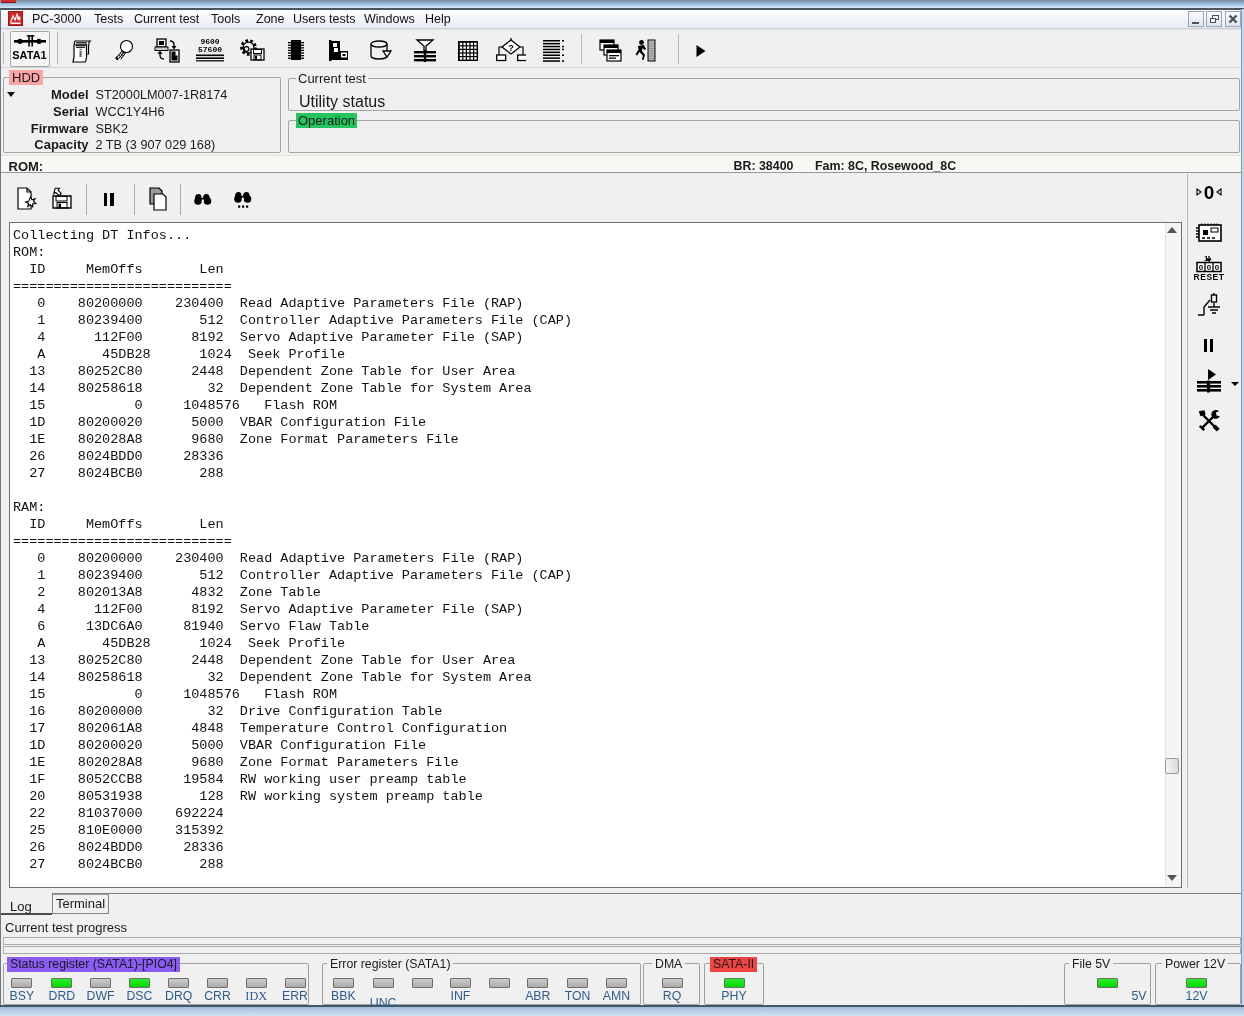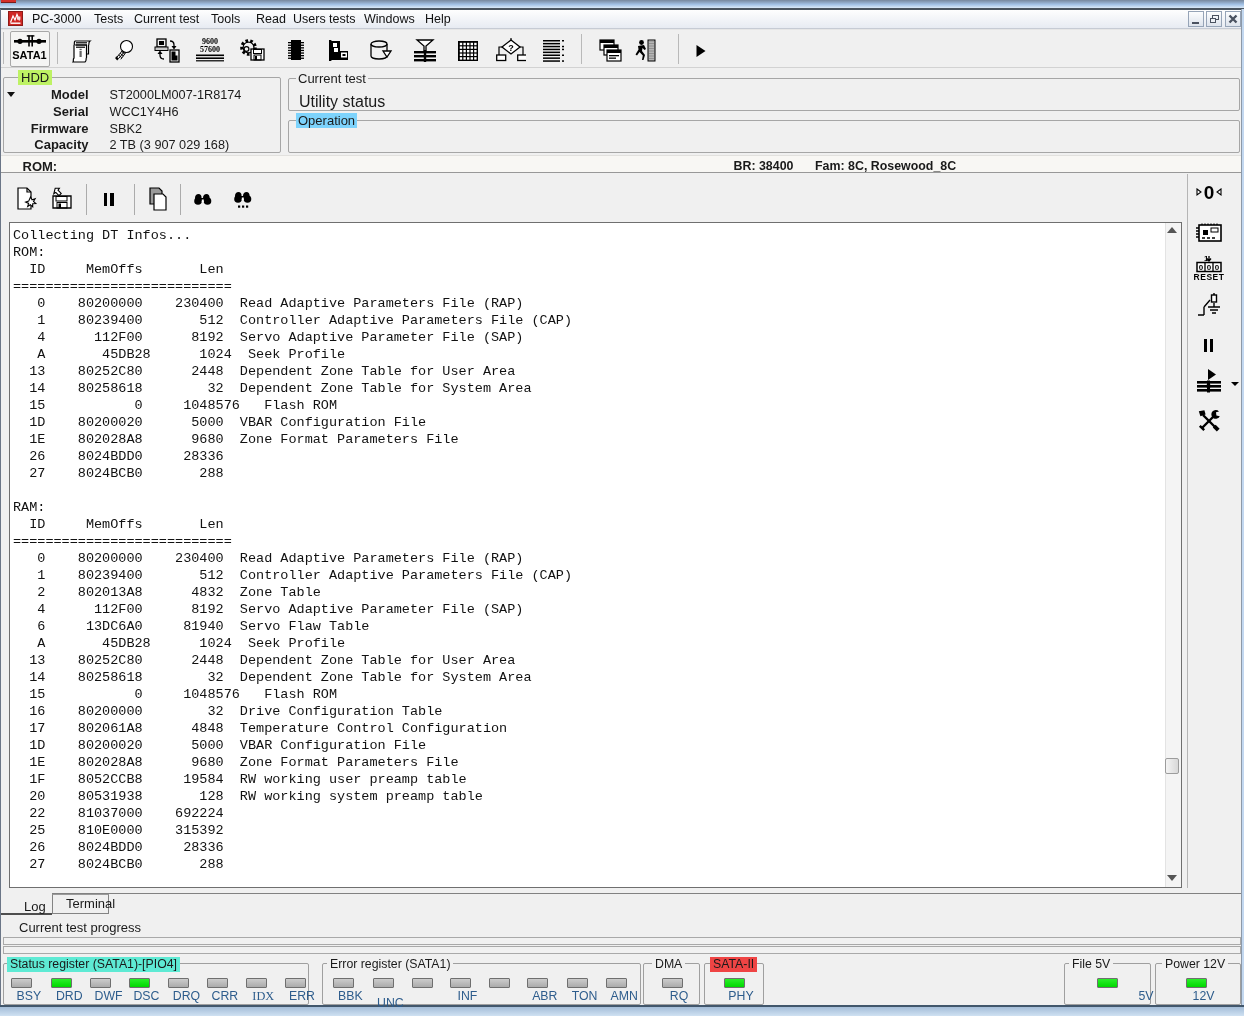--- a/index.html
+++ b/index.html
@@ -1,19 +1,19 @@
 <!DOCTYPE html>
 <html><head>
 <meta charset="utf-8">
 <style>
   * { margin:0; padding:0; box-sizing:border-box; }
   html,body { width:1244px; height:1016px; overflow:hidden; }
   body { font-family:"Liberation Sans", sans-serif; background:#f0f0f0; position:relative; }
   .abs { position:absolute; }
-  .t13 { font-size:13px; line-height:15px; color:#1a1a1a; white-space:nowrap;padding-left:14px; }
+  .t13 { font-size:13px; line-height:15px; color:#1a1a1a; white-space:nowrap; }
   .bold { font-weight:bold; }
   .blue { color:#2d5c8c; font-size:12.5px; }
   .ctr { text-align:center; }
   svg { display:block; }
 #bottompanel .t13 { font-size:12.3px; }
 </style>
 </head>
 <body>
 
 <div class="abs" style="left:0;top:0;width:1244px;height:9px;background:linear-gradient(#76879d,#a3c2e6 50%,#e9f4fd);"></div>
@@ -31,21 +31,21 @@
   <svg width="13" height="13" viewBox="0 0 13 13">
     <path d="M1.5 10.5 L4 4 L6 8 L8 2.5 L10.5 8.5" stroke="#ffffff" stroke-width="1.2" fill="none"></path>
     <rect x="1.5" y="10.5" width="10" height="1.4" fill="#ffffff"></rect>
     <rect x="8" y="4.5" width="3.4" height="3.2" fill="#f7dede"></rect>
   </svg>
 </div>
 <div class="abs" style="left:32px;top:12px;font-size:12.5px;line-height:15px;color:#111;">PC-3000</div>
 <div class="abs" style="left:94px;top:12px;font-size:12.5px;line-height:15px;color:#111;">Tests</div>
 <div class="abs" style="left:134px;top:12px;font-size:12.5px;line-height:15px;color:#111;">Current test</div>
 <div class="abs" style="left:211px;top:12px;font-size:12.5px;line-height:15px;color:#111;">Tools</div>
-<div class="abs" style="left:256px;top:12px;font-size:12.5px;line-height:15px;color:#111;">Read</div>
+<div class="abs" style="left:256px;top:12px;font-size:12.5px;line-height:15px;color:#111;">Zone</div>
 <div class="abs" style="left:293px;top:12px;font-size:12.5px;line-height:15px;color:#111;">Users tests</div>
 <div class="abs" style="left:364px;top:12px;font-size:12.5px;line-height:15px;color:#111;">Windows</div>
 <div class="abs" style="left:425px;top:12px;font-size:12.5px;line-height:15px;color:#111;text-align:center;">Help</div>
 
 <div class="abs" style="left:1187.5px;top:10.5px;width:16px;height:16.5px;background:linear-gradient(#fcfdfe,#dde3ec);border:1px solid #96a4b7;">
   <div class="abs" style="left:3.5px;top:10px;width:7px;height:2.5px;background:#4a5260;"></div>
 </div>
 <div class="abs" style="left:1205.5px;top:10.5px;width:16.5px;height:16.5px;background:linear-gradient(#fcfdfe,#dde3ec);border:1px solid #96a4b7;">
   <div class="abs" style="left:5.5px;top:3.5px;width:6.5px;height:5px;border:1.4px solid #4a5260;"></div>
   <div class="abs" style="left:3px;top:6.5px;width:6.5px;height:5px;border:1.4px solid #4a5260;background:#eef1f6;"></div>
@@ -98,21 +98,21 @@
         <rect x="2" y="9" width="13" height="3.5" fill="#c9c9c9" stroke="#000" stroke-width="1"></rect>
         <path d="M17 3 C20 3 21 4 21 7 L21 9" fill="none" stroke="#000" stroke-width="1.3"></path>
         <path d="M18.5 8 L21 11.5 L23.5 8 Z" fill="#000"></path>
         <rect x="17" y="12" width="9" height="12" fill="none" stroke="#000" stroke-width="1.3"></rect>
         <path d="M18.5 13.5 h4 v4 h2 v5 h-6 z" fill="#000"></path>
         <path d="M11 21 C8 21 7 20 7 17 L7 15" fill="none" stroke="#000" stroke-width="1.3"></path>
         <path d="M4.5 16 L7 12.5 L9.5 16 Z" fill="#000"></path>
       </svg>
     </div>
     <div class="abs" style="left:195px;top:38px;width:30px;height:26px;">
-      <div style="font-family:Liberation Serif, serif;font-weight:bold;font-size:8px;line-height:8px;text-align:center;letter-spacing:0;">9600<br>57600</div>
+      <div style="font-family:Liberation Mono, monospace;font-weight:bold;font-size:8px;line-height:8px;text-align:center;letter-spacing:0;">9600<br>57600</div>
       <svg width="30" height="8" viewBox="0 0 30 8">
         <rect x="1" y="0.5" width="28" height="1.6" fill="#000"></rect>
         <rect x="1" y="3.4" width="28" height="1.6" fill="#000"></rect>
         <rect x="1" y="6.2" width="28" height="1.2" fill="#000"></rect>
       </svg>
     </div>
     <div class="abs" style="left:239px;top:38px;width:28px;height:26px;">
       <svg width="28" height="26" viewBox="0 0 28 26">
         <g fill="none" stroke="#000" stroke-width="1.2">
           <circle cx="9.5" cy="9.5" r="6.8" stroke-dasharray="2.6 2.2" stroke-width="3"></circle>
@@ -251,30 +251,30 @@
     </div>
     <div class="abs" style="left:677.5px;top:34px;width:1px;height:30px;background:#b9b9b9;"></div>
     <div class="abs" style="left:694.5px;top:44px;width:12px;height:14px;">
       <svg width="12" height="14" viewBox="0 0 12 14">
         <path d="M1.5 1 L10.5 7 L1.5 13 Z" fill="#000"></path>
       </svg>
     </div>
   </div>
 
 <div class="abs" style="left:2.5px;top:77px;width:278.5px;height:76px;border:1px solid #a6a6a6;border-radius:2px;"></div>
-<div class="abs t13" style="left:9px;top:70px;background:#bef264;padding:0 3px;margin-left:9px;">HDD</div>
+<div class="abs t13" style="left:9px;top:70px;background:#fca5a5;padding:0 3px;">HDD</div>
 <div class="abs" style="left:6.5px;top:91.5px;width:0;height:0;border-left:4.5px solid transparent;border-right:4.5px solid transparent;border-top:5px solid #111;"></div>
 <div class="abs t13 bold" style="left:0;top:87px;width:88.5px;text-align:right;line-height:16.8px;">Model<br>Serial<br>Firmware<br>Capacity</div>
 <div class="abs t13" style="left:95.5px;top:87px;line-height:16.8px;font-size:12.7px;">ST2000LM007-1R8174<br>WCC1Y4H6<br>SBK2<br>2 TB (3 907 029 168)</div>
 
 <div class="abs" style="left:288px;top:77.5px;width:952px;height:33px;border:1px solid #a6a6a6;border-radius:2px;"></div>
 <div class="abs t13" style="left:296px;top:71px;background:#f0f0f0;padding:0 2px;">Current test</div>
 <div class="abs" style="left:299px;top:93px;font-size:16px;color:#1a1a1a;">Utility status</div>
 <div class="abs" style="left:288px;top:119.5px;width:952px;height:33.5px;border:1px solid #a6a6a6;border-radius:2px;"></div>
-<div class="abs t13" style="left:296px;top:113px;background:#7dd3fc;padding:0 2px;">Operation</div>
+<div class="abs t13" style="left:296px;top:113px;background:#22c55e;padding:0 2px;">Operation</div>
 
 <div class="abs" style="left:1px;top:155px;width:1240px;height:17.5px;background:#f8f7f4;border-top:1px solid #e2e1de;border-bottom:1px solid #989898;"></div>
 <div class="abs t13 bold" style="left:8.5px;top:158.5px;">ROM:</div>
 <div class="abs bold" style="left:733.5px;top:159px;font-size:12.4px;line-height:14px;color:#1a1a1a;">BR: 38400</div>
 <div class="abs bold" style="left:815px;top:159px;font-size:12.4px;line-height:14px;color:#1a1a1a;">Fam: 8C, Rosewood_8C</div>
 
 <div id="tb2icons">
     <div class="abs" style="left:13.6px;top:186px;width:24px;height:26px;">
       <svg width="24" height="26" viewBox="0 0 24 26">
         <path d="M4 2 h9 l4 4 v17 h-13 z" fill="#fff" stroke="#000" stroke-width="1.2"></path>
@@ -449,21 +449,21 @@
 <div class="abs t13" style="left:10px;top:898.5px;">Log</div>
 <div class="abs" style="left:52px;top:893.5px;width:57px;height:20px;background:#f0f0f0;border:1px solid #848484;border-top:1px solid #9a9a9a;"></div>
 <div class="abs t13 ctr" style="left:52px;top:896px;width:57px;">Terminal</div>
 
 <div class="abs t13" style="left:5px;top:920px;">Current test progress</div>
 <div class="abs" style="left:3px;top:937px;width:1238px;height:8px;background:#f1f1f1;border:1px solid #a9a9a9;"></div>
 <div class="abs" style="left:3px;top:946px;width:1238px;height:8px;background:#f1f1f1;border:1px solid #a9a9a9;"></div>
 
 <div id="bottompanel">
     <div class="abs" style="left:3px;top:963px;width:306px;height:42px;border:1px solid #9f9f9f;border-radius:2px;"></div>
-    <div class="abs t13" style="left:7px;top:956.5px;background:#5eead4;padding:0 3px;">Status register (SATA1)-[PIO4]</div>
+    <div class="abs t13" style="left:7px;top:956.5px;background:#8b5cf6;padding:0 3px;">Status register (SATA1)-[PIO4]</div>
     <div class="abs" style="left:11.4px;top:978px;width:21px;height:10px;background:linear-gradient(#cccccc,#ababab);border:1px solid #6f6f6f;border-radius:1px;"></div>
     <div class="abs t13 blue ctr" style="left:1.9px;top:989px;width:40px;">BSY</div>
     <div class="abs" style="left:51.4px;top:978px;width:21px;height:10px;background:linear-gradient(#2aef2a,#00d800);border:1px solid #6f6f6f;border-radius:1px;"></div>
     <div class="abs t13 blue ctr" style="left:41.9px;top:989px;width:40px;">DRD</div>
     <div class="abs" style="left:90.1px;top:978px;width:21px;height:10px;background:linear-gradient(#cccccc,#ababab);border:1px solid #6f6f6f;border-radius:1px;"></div>
     <div class="abs t13 blue ctr" style="left:80.6px;top:989px;width:40px;">DWF</div>
     <div class="abs" style="left:128.9px;top:978px;width:21px;height:10px;background:linear-gradient(#2aef2a,#00d800);border:1px solid #6f6f6f;border-radius:1px;"></div>
     <div class="abs t13 blue ctr" style="left:119.4px;top:989px;width:40px;">DSC</div>
     <div class="abs" style="left:168.25px;top:978px;width:21px;height:10px;background:linear-gradient(#cccccc,#ababab);border:1px solid #6f6f6f;border-radius:1px;"></div>
     <div class="abs t13 blue ctr" style="left:158.75px;top:989px;width:40px;">DRQ</div>

